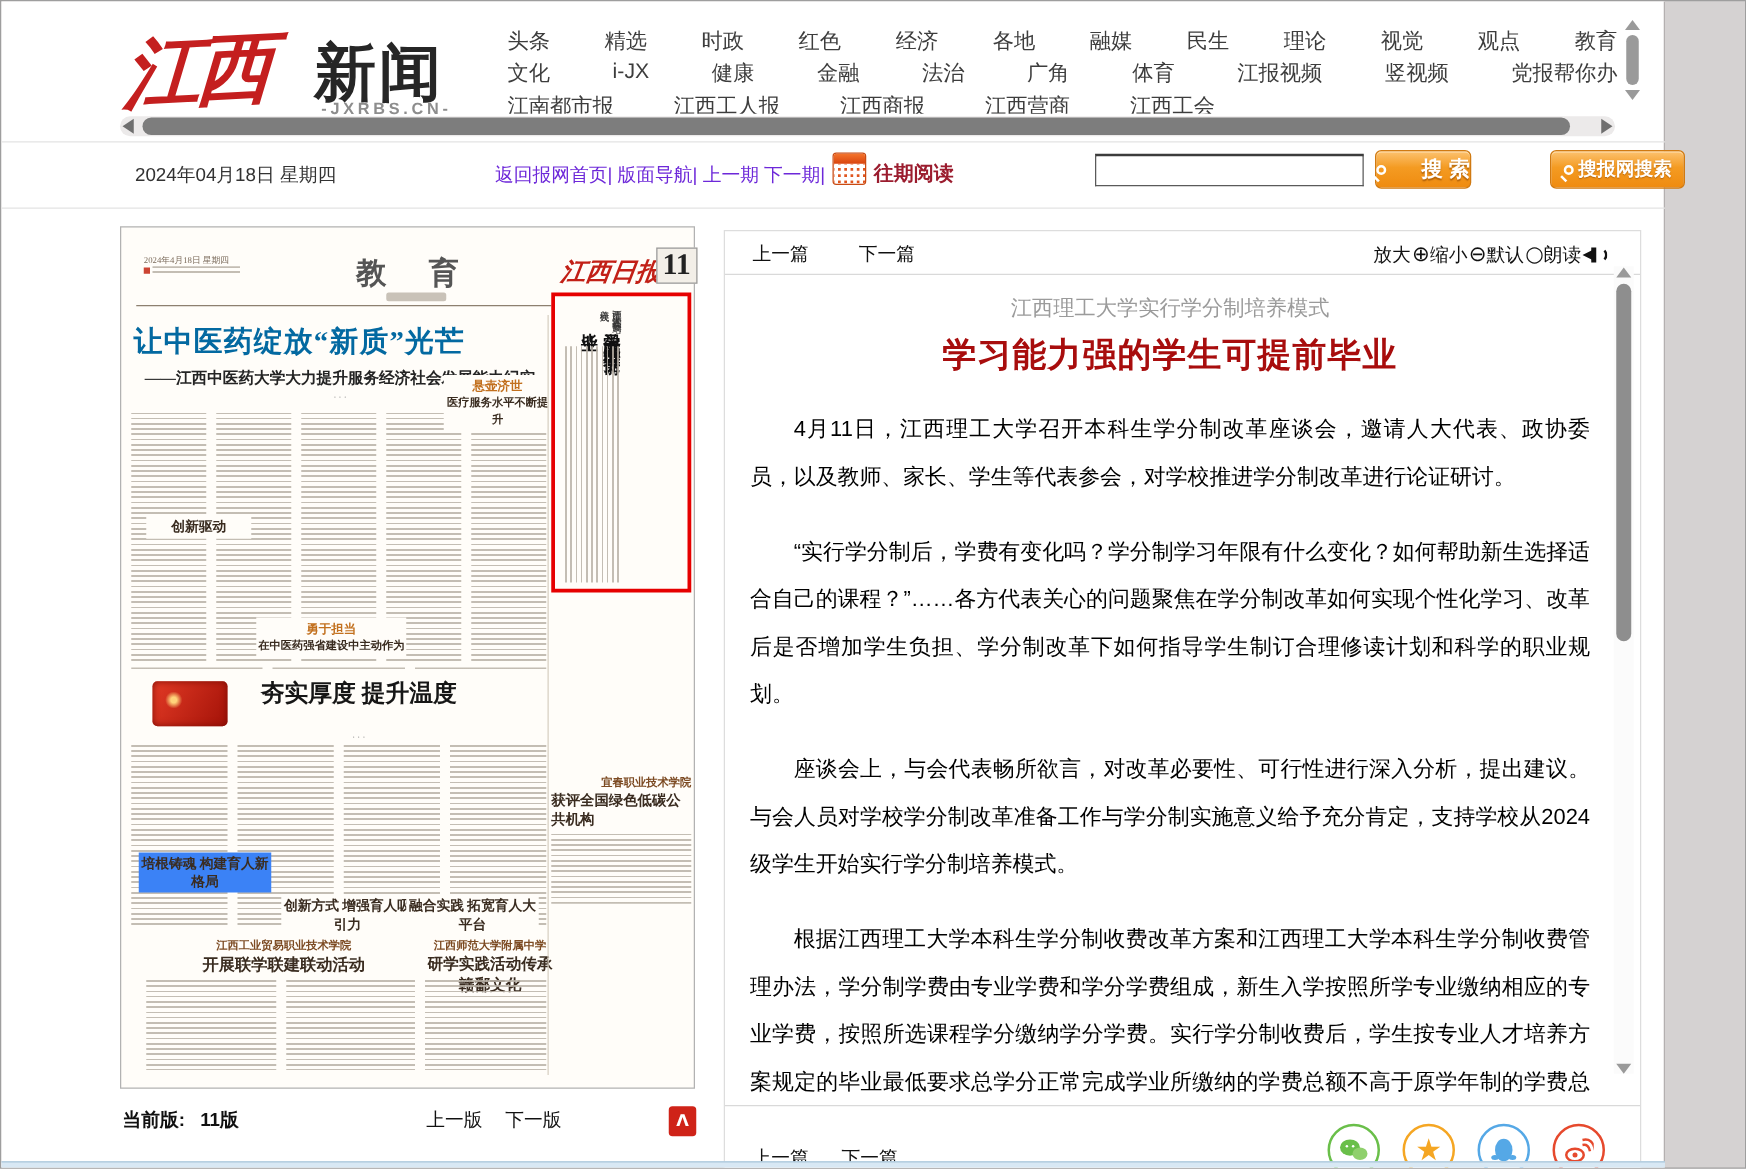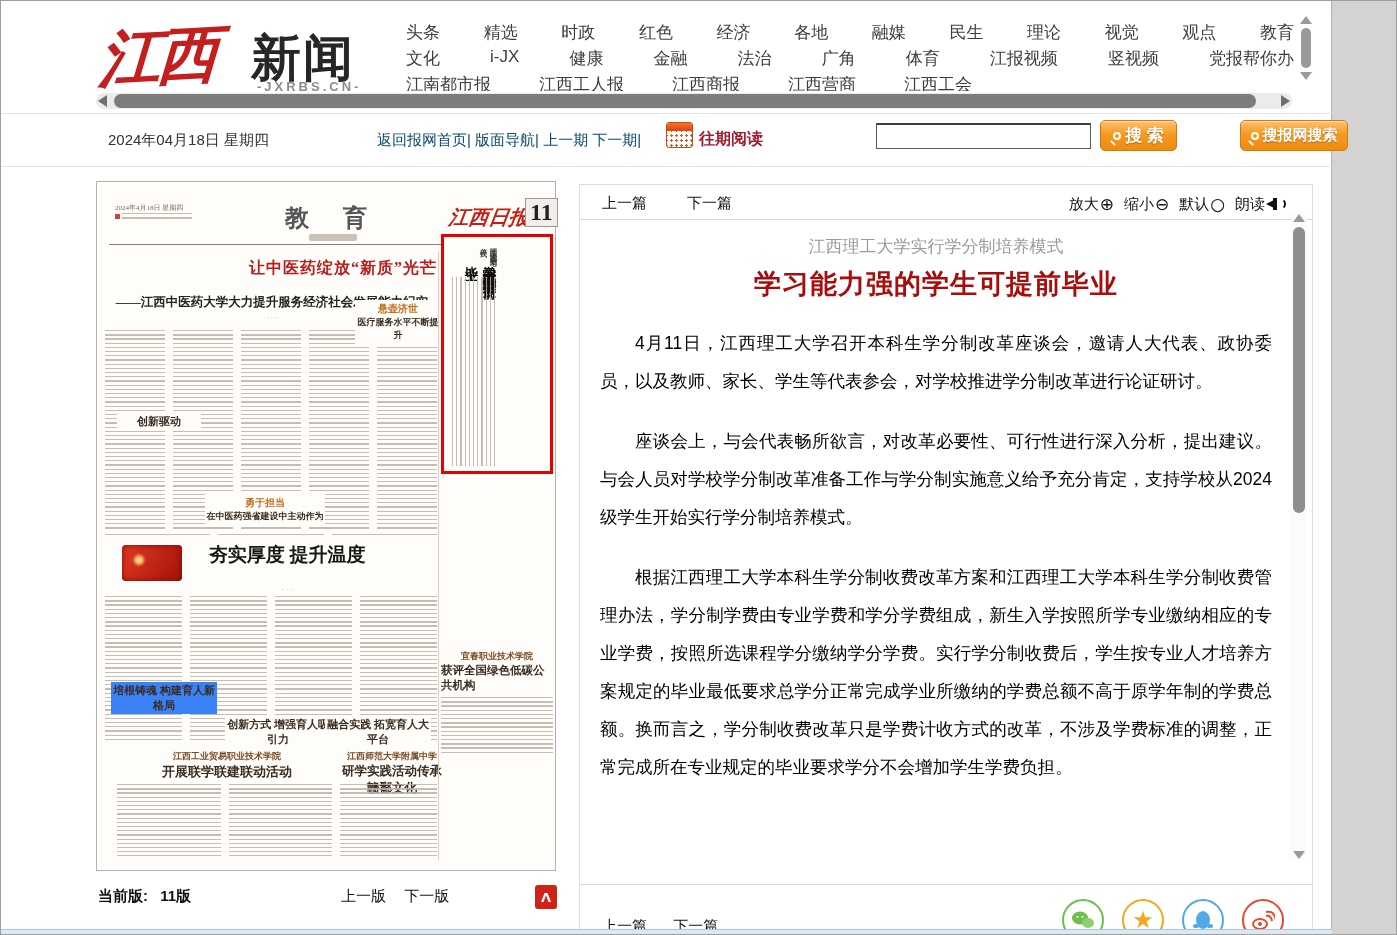--- a/index.html
+++ b/index.html
@@ -34,54 +34,54 @@
   
   .hsb { position:absolute; left:95px; top:92px; width:1196px; height:16px; background:#eceaea; border-radius:8px; }
   .hsb .thumb { position:absolute; left:18px; top:1px; width:1142px; height:14px; background:#7d7d7d; border-radius:7px; }
   .hsb .tri-l { position:absolute; left:2px;  top:2px; width:0;height:0; border-top:6px solid transparent;border-bottom:6px solid transparent;border-right:9px solid #6f6f6f; }
   .hsb .tri-r { position:absolute; right:2px; top:2px; width:0;height:0; border-top:6px solid transparent;border-bottom:6px solid transparent;border-left:9px solid #6f6f6f; }
 
   
   .datebar { position:absolute; left:0; top:112px; width:1331px; height:54px;
              border-top:1px solid #e4e4e4; border-bottom:1px solid #e4e4e4; }
   .datebar .date { position:absolute; left:107px; top:17px; font-size:15px; color:#333; }
-  .datebar .links { position:absolute; left:376px; top:17px; font-size:15px; color:#0c4a6e; text-decoration:none; }
+  .datebar .links { position:absolute; left:395px; top:17px; font-size:15px; color:#6d28d9; text-decoration:none; }
   .cal-icon { position:absolute; left:665px; top:8px; width:27px; height:26px;
               background:#fff; border:1px solid #c94a12; border-radius:3px; overflow:hidden; }
   .cal-icon .bar { height:8px; background:linear-gradient(#f4742c,#d9440e); }
   .cal-icon .dots { height:18px;
       background-image:radial-gradient(#e0561f 1.2px, transparent 1.3px);
       background-size:5px 5px; background-position:2px 2px; }
   .archive { position:absolute; left:698px; top:15px; font-size:16px; font-weight:bold; color:#9b1c2e; text-decoration:none; }
   .search-input { position:absolute; left:875px; top:9px; width:215px; height:26px;
       border:1px solid #5a5a5a; border-top:2px solid #3c3c3c; background:#fff; font-size:14px; padding:0 5px; }
   .btn-orange { position:absolute; top:6px; height:31px; border:1px solid #d07a12; border-radius:5px;
       background:linear-gradient(#fcc270,#f49b22 45%,#ef8b10); color:#fff; font-weight:bold;
       font-size:17px; display:flex; align-items:center; justify-content:center; gap:4px; cursor:pointer;
       text-shadow:0 1px 1px rgba(140,70,0,.6); box-shadow:inset 0 1px 0 #ffe2b3; }
-  .btn-search { left:1099px; width:77px; }
+  .btn-search { left:1099px; width:77px;justify-content:space-between; }
   .btn-sitesearch { left:1239px; width:108px; font-size:15px; }
   .mag { width:8px; height:8px; border:2px solid #fff; border-radius:50%; position:relative; flex:0 0 auto; }
   .mag::after { content:''; position:absolute; left:-5px; top:8px; width:6px; height:2px; background:#fff; transform:rotate(45deg); }
 
   
   .paper { position:absolute; left:95px; top:180px; width:460px; height:690px;
            background:#fffdf9; border:1px solid #b2b2b2; font-family:"Liberation Serif","DejaVu Serif",serif; }
   .p-meta { position:absolute; left:18px; top:22px; font-size:7px; color:#7a6a5a; line-height:9px; }
   .p-meta .sq { display:inline-block; width:5px; height:5px; background:#c43; margin-right:2px; }
   .p-section { position:absolute; left:188px; top:20px; font-size:24px; letter-spacing:14px; color:#555; font-weight:bold; }
   .p-section-tag { position:absolute; left:212px; top:52px; width:48px; height:7px; background:#c9c2b8; border-radius:2px; }
   .p-masthead { position:absolute; left:352px; top:22px; font-size:20px; font-weight:bold; font-style:italic; color:#c22017; transform:skew(-8deg); }
   .p-pageno { position:absolute; left:428px; top:16px; font-size:24px; font-weight:bold; color:#222;
               border:1px solid #999; padding:0 4px; background:#f3efe8; }
   .p-rule { position:absolute; left:12px; top:62px; width:436px; height:1px; background:#8d8070; }
   .p-tri { position:absolute; left:388px; top:68px; width:0; height:0;
            border-left:42px solid transparent; border-bottom:42px solid #f6c89a; opacity:.75; }
-  .p-a1-title { position:absolute; left:10px; top:76px; width:330px; text-align:right;
-                font-size:16px; font-weight:bold; color:#b91c1c; letter-spacing:1px; }
+  .p-a1-title { position:absolute; left:10px; top:76px; width:330px; text-align:left;
+                font-size:23px; font-weight:bold; color:#0369a1; letter-spacing:1px; }
   .p-a1-sub { position:absolute; left:10px; top:112px; width:330px; text-align:center;
               font-size:12.5px; font-weight:bold; color:#242424; }
   .p-byline { position:absolute; left:10px; top:132px; width:330px; text-align:center; font-size:7px; color:#888; }
   .ftxt { background:repeating-linear-gradient(to bottom,#b9b2a7 0 1.3px,transparent 1.3px 4.2px); opacity:.85; }
   .fvtxt { background:repeating-linear-gradient(to right,#b9b2a7 0 1.2px,transparent 1.2px 4.2px); opacity:.85; }
   .p-cols { position:absolute; display:flex; gap:8px; }
   .p-cols > div { flex:1; }
   .p-h-orange { color:#c2701e; font-weight:bold; font-size:10px; text-align:center; }
   .p-h-dark { color:#3a2c20; font-weight:bold; font-size:11px; text-align:center; }
   .p-kick { color:#7c4a22; font-weight:bold; font-size:9px; text-align:center; }
@@ -109,21 +109,21 @@
   .pager b { font-weight:bold; }
   .pager a { color:#111; text-decoration:none; }
 
   
   .article { position:absolute; left:578px; top:183px; width:734px; height:868px;
              background:#fff; border:1px solid #ddd; }
   .art-toolbar { position:absolute; left:0; top:0; width:100%; height:35px; border-bottom:1px solid #d9d9d9; font-size:15px; color:#111; }
   .art-toolbar a { color:#111; text-decoration:none; }
   .t-prev { position:absolute; left:22px; top:9px; }
   .t-next { position:absolute; left:107px; top:9px; }
-  .t-right { position:absolute; right:30px; top:9px; display:flex; gap:10px; align-items:center; }
+  .t-right { position:absolute; right:30px; top:9px; display:flex; align-items:center; }
   .t-right .ctl { display:flex; align-items:center; gap:1px; cursor:pointer; }
   .sym { font-family:"DejaVu Sans",sans-serif; font-size:17px; }
   .spk { width:16px; height:14px; position:relative; }
   .spk .cone { position:absolute; left:0; top:3px; width:0; height:0;
       border-top:4px solid transparent; border-bottom:4px solid transparent; border-right:8px solid #111; }
   .spk .boxp { position:absolute; left:7px; top:1px; width:4px; height:12px; background:#111; }
   .spk .wav { position:absolute; left:12px; top:1px; width:8px; height:12px;
       border:2px solid #111; border-left:none; border-radius:0 8px 8px 0; border-top-color:transparent; border-bottom-color:transparent; }
 
   .art-body { position:absolute; left:20px; top:36px; width:672px; height:662px; overflow:hidden; }
@@ -296,21 +296,21 @@
 
     <div class="p-vline" style="left:341px; top:70px; height:608px;"></div>
     <div class="red-box">
       <div class="vwrap">
         <span class="v-kick">江西理工大学实行学分制培养模式</span>
         <span class="v-title">学习能力强的学生可提前毕业</span>
         <div class="fvtxt" style="width:46px; height:100%; margin-left:4px;"></div>
       </div>
     </div>
     <div class="side-art" style="top:438px;">
-      <div class="p-kick" style="text-align:center;margin-top:30px;">宜春职业技术学院</div>
+      <div class="p-kick" style="text-align:right;">宜春职业技术学院</div>
       <div class="p-h-dark" style="font-size:11.5px;text-align:left;">获评全国绿色低碳公共机构</div>
       <div class="ftxt" style="height:56px; margin-top:4px;"></div>
     </div>
   </div>
 
   <div class="pager" style="left:97px;text-align:center;">
     <b>当前版:</b>
     <b style="margin-left:8px;">11版</b>
   </div>
   <div class="pager" style="left:340px;">
@@ -346,20 +346,21 @@
                 <span class="wav"></span>
           </span>
         </span>
       </div>
     </div>
 
     <div class="art-body">
       <div class="kicker">江西理工大学实行学分制培养模式</div>
       <div class="title">学习能力强的学生可提前毕业</div>
       <p>4月11日，江西理工大学召开本科生学分制改革座谈会，邀请人大代表、政协委员，以及教师、家长、学生等代表参会，对学校推进学分制改革进行论证研讨。</p>
+      <p>“实行学分制后，学费有变化吗？学分制学习年限有什么变化？如何帮助新生选择适合自己的课程？”……各方代表关心的问题聚焦在学分制改革如何实现个性化学习、改革后是否增加学生负担、学分制改革下如何指导学生制订合理修读计划和科学的职业规划。</p>
       <p>座谈会上，与会代表畅所欲言，对改革必要性、可行性进行深入分析，提出建议。与会人员对学校学分制改革准备工作与学分制实施意义给予充分肯定，支持学校从2024级学生开始实行学分制培养模式。</p>
       <p>根据江西理工大学本科生学分制收费改革方案和江西理工大学本科生学分制收费管理办法，学分制学费由专业学费和学分学费组成，新生入学按照所学专业缴纳相应的专业学费，按照所选课程学分缴纳学分学费。实行学分制收费后，学生按专业人才培养方案规定的毕业最低要求总学分正常完成学业所缴纳的学费总额不高于原学年制的学费总额。换而言之，学分制收费改革只是学费计收方式的改革，不涉及学费标准的调整，正常完成所在专业规定的毕业要求学分不会增加学生学费负担。</p>
     </div>
 
     <div class="art-vsb">
       <div class="tri-up"></div>
       <div class="thumb"></div>
       <div class="tri-down"></div>
     </div>
 

